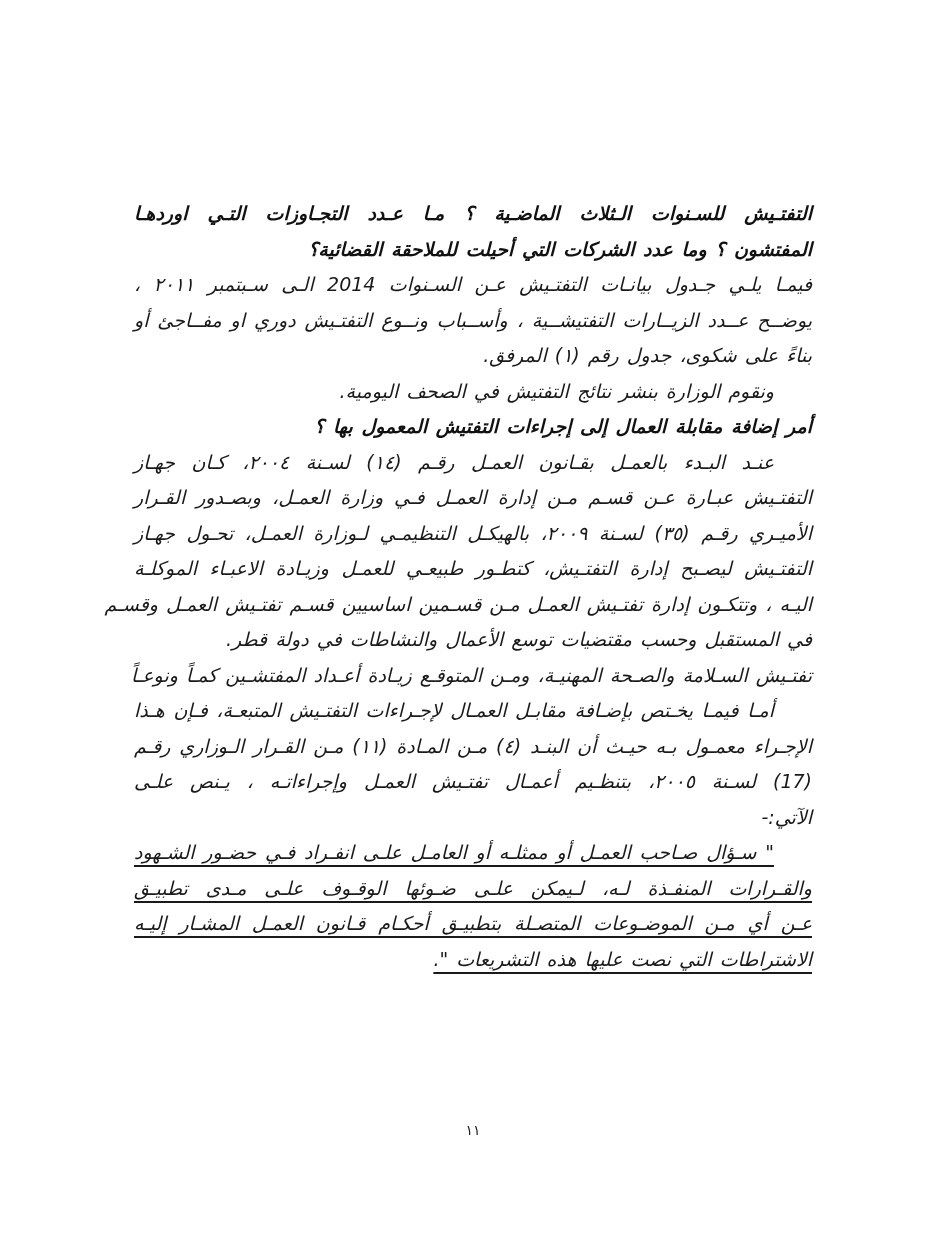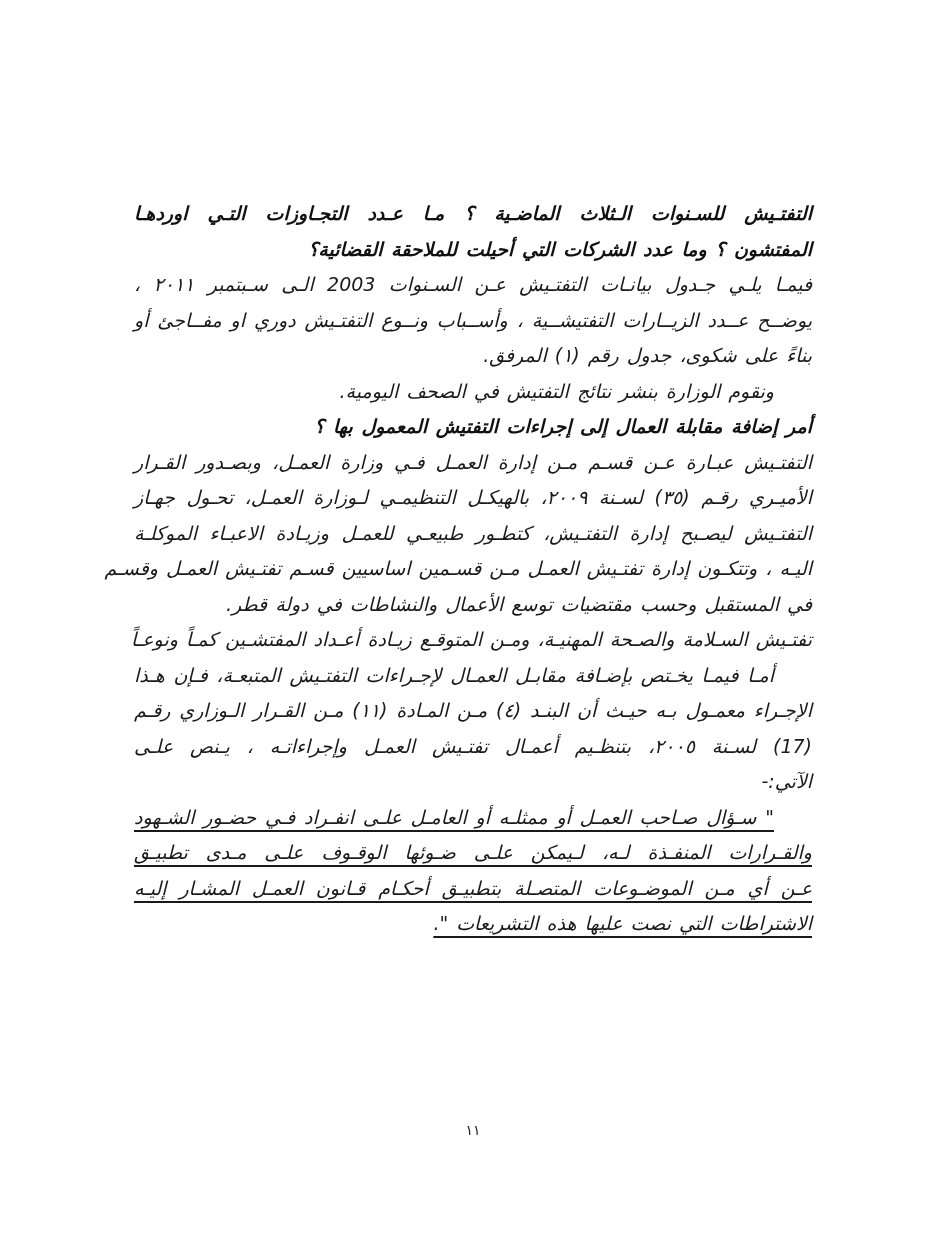--- a/index.html
+++ b/index.html
@@ -58,31 +58,32 @@
 <body>
 
 <div class="page">
 
   <div>
     <div class="line bold">التفتـيش للسـنوات الـثلاث الماضـية ؟ مـا عـدد التجـاوزات التـي اوردهـا</div>
     <div class="line bold last">المفتشون ؟ وما عدد الشركات التي أحيلت للملاحقة القضائية؟</div>
   </div>
 
   <div>
-    <div class="line">فيمـا يلـي جـدول بيانـات التفتـيش عـن السـنوات 2003 الـى سـبتمبر ٢٠١١ ،</div>
+    <div class="line">فيمـا يلـي جـدول بيانـات التفتـيش عـن السـنوات 2014 الـى سـبتمبر ٢٠١١ ،</div>
     <div class="line">يوضــح عــدد الزيــارات التفتيشــية ، وأســباب ونــوع التفتـيش دوري او مفــاجئ أو</div>
     <div class="line last">بناءً على شكوى، جدول رقم (١) المرفق.</div>
     <div class="line last indent">ونقوم الوزارة بنشر نتائج التفتيش في الصحف اليومية.</div>
   </div>
 
   <div>
     <div class="line bold last">أمر إضافة مقابلة العمال إلى إجراءات التفتيش المعمول بها ؟</div>
   </div>
 
   <div>
+    <div class="line indent">عنـد البـدء بالعمـل بقـانون العمـل رقـم (١٤) لسـنة ٢٠٠٤، كـان جهـاز</div>
     <div class="line">التفتـيش عبـارة عـن قسـم مـن إدارة العمـل فـي وزارة العمـل، وبصـدور القـرار</div>
     <div class="line">الأميـري رقـم (٣٥) لسـنة ٢٠٠٩، بالهيكـل التنظيمـي لـوزارة العمـل، تحـول جهـاز</div>
     <div class="line">التفتـيش ليصـبح إدارة التفتـيش، كتطـور طبيعـي للعمـل وزيـادة الاعبـاء الموكلـة</div>
     <div class="line">اليـه ، وتتكـون إدارة تفتـيش العمـل مـن قسـمين اساسيين قسـم تفتـيش العمـل وقسـم</div>
     <div class="line last">في المستقبل وحسب مقتضيات توسع الأعمال والنشاطات في دولة قطر.</div>
     <div class="line">تفتـيش السـلامة والصـحة المهنيـة، ومـن المتوقـع زيـادة أعـداد المفتشـين كمـاً ونوعـاً</div>
   </div>
 
   <div>
     <div class="line indent">أمـا فيمـا يخـتص بإضـافة مقابـل العمـال لإجـراءات التفتـيش المتبعـة، فـإن هـذا</div>

